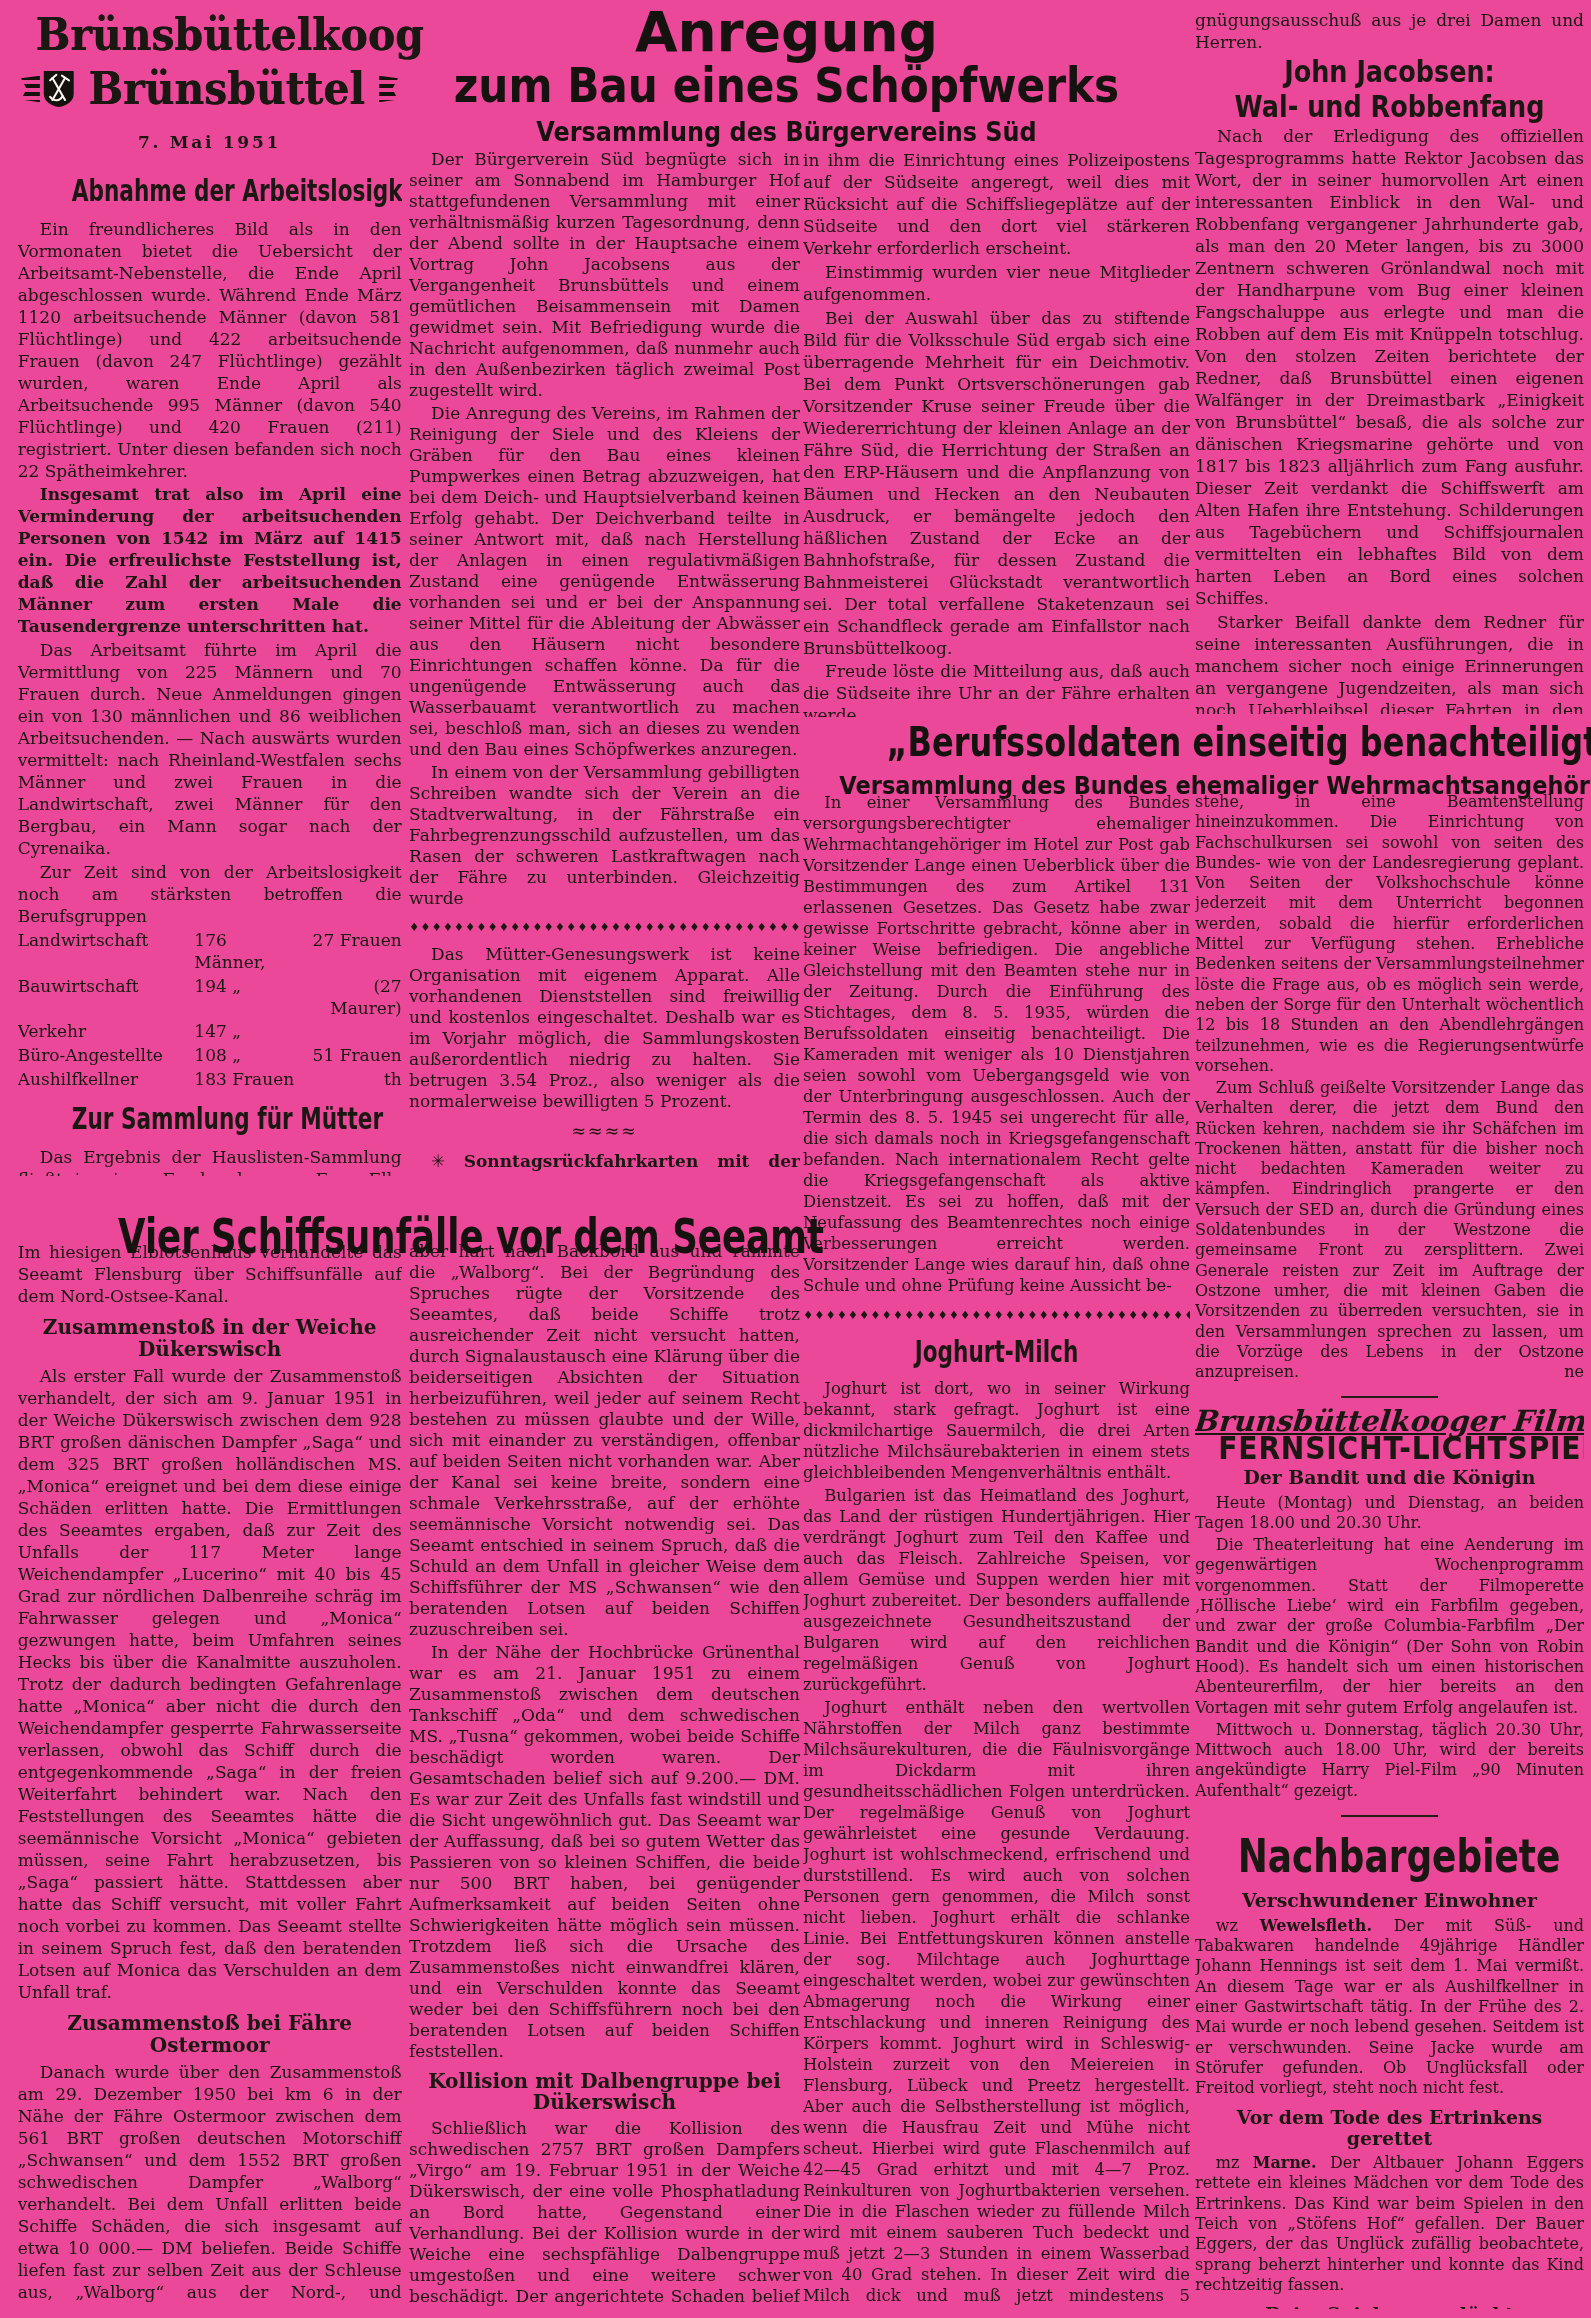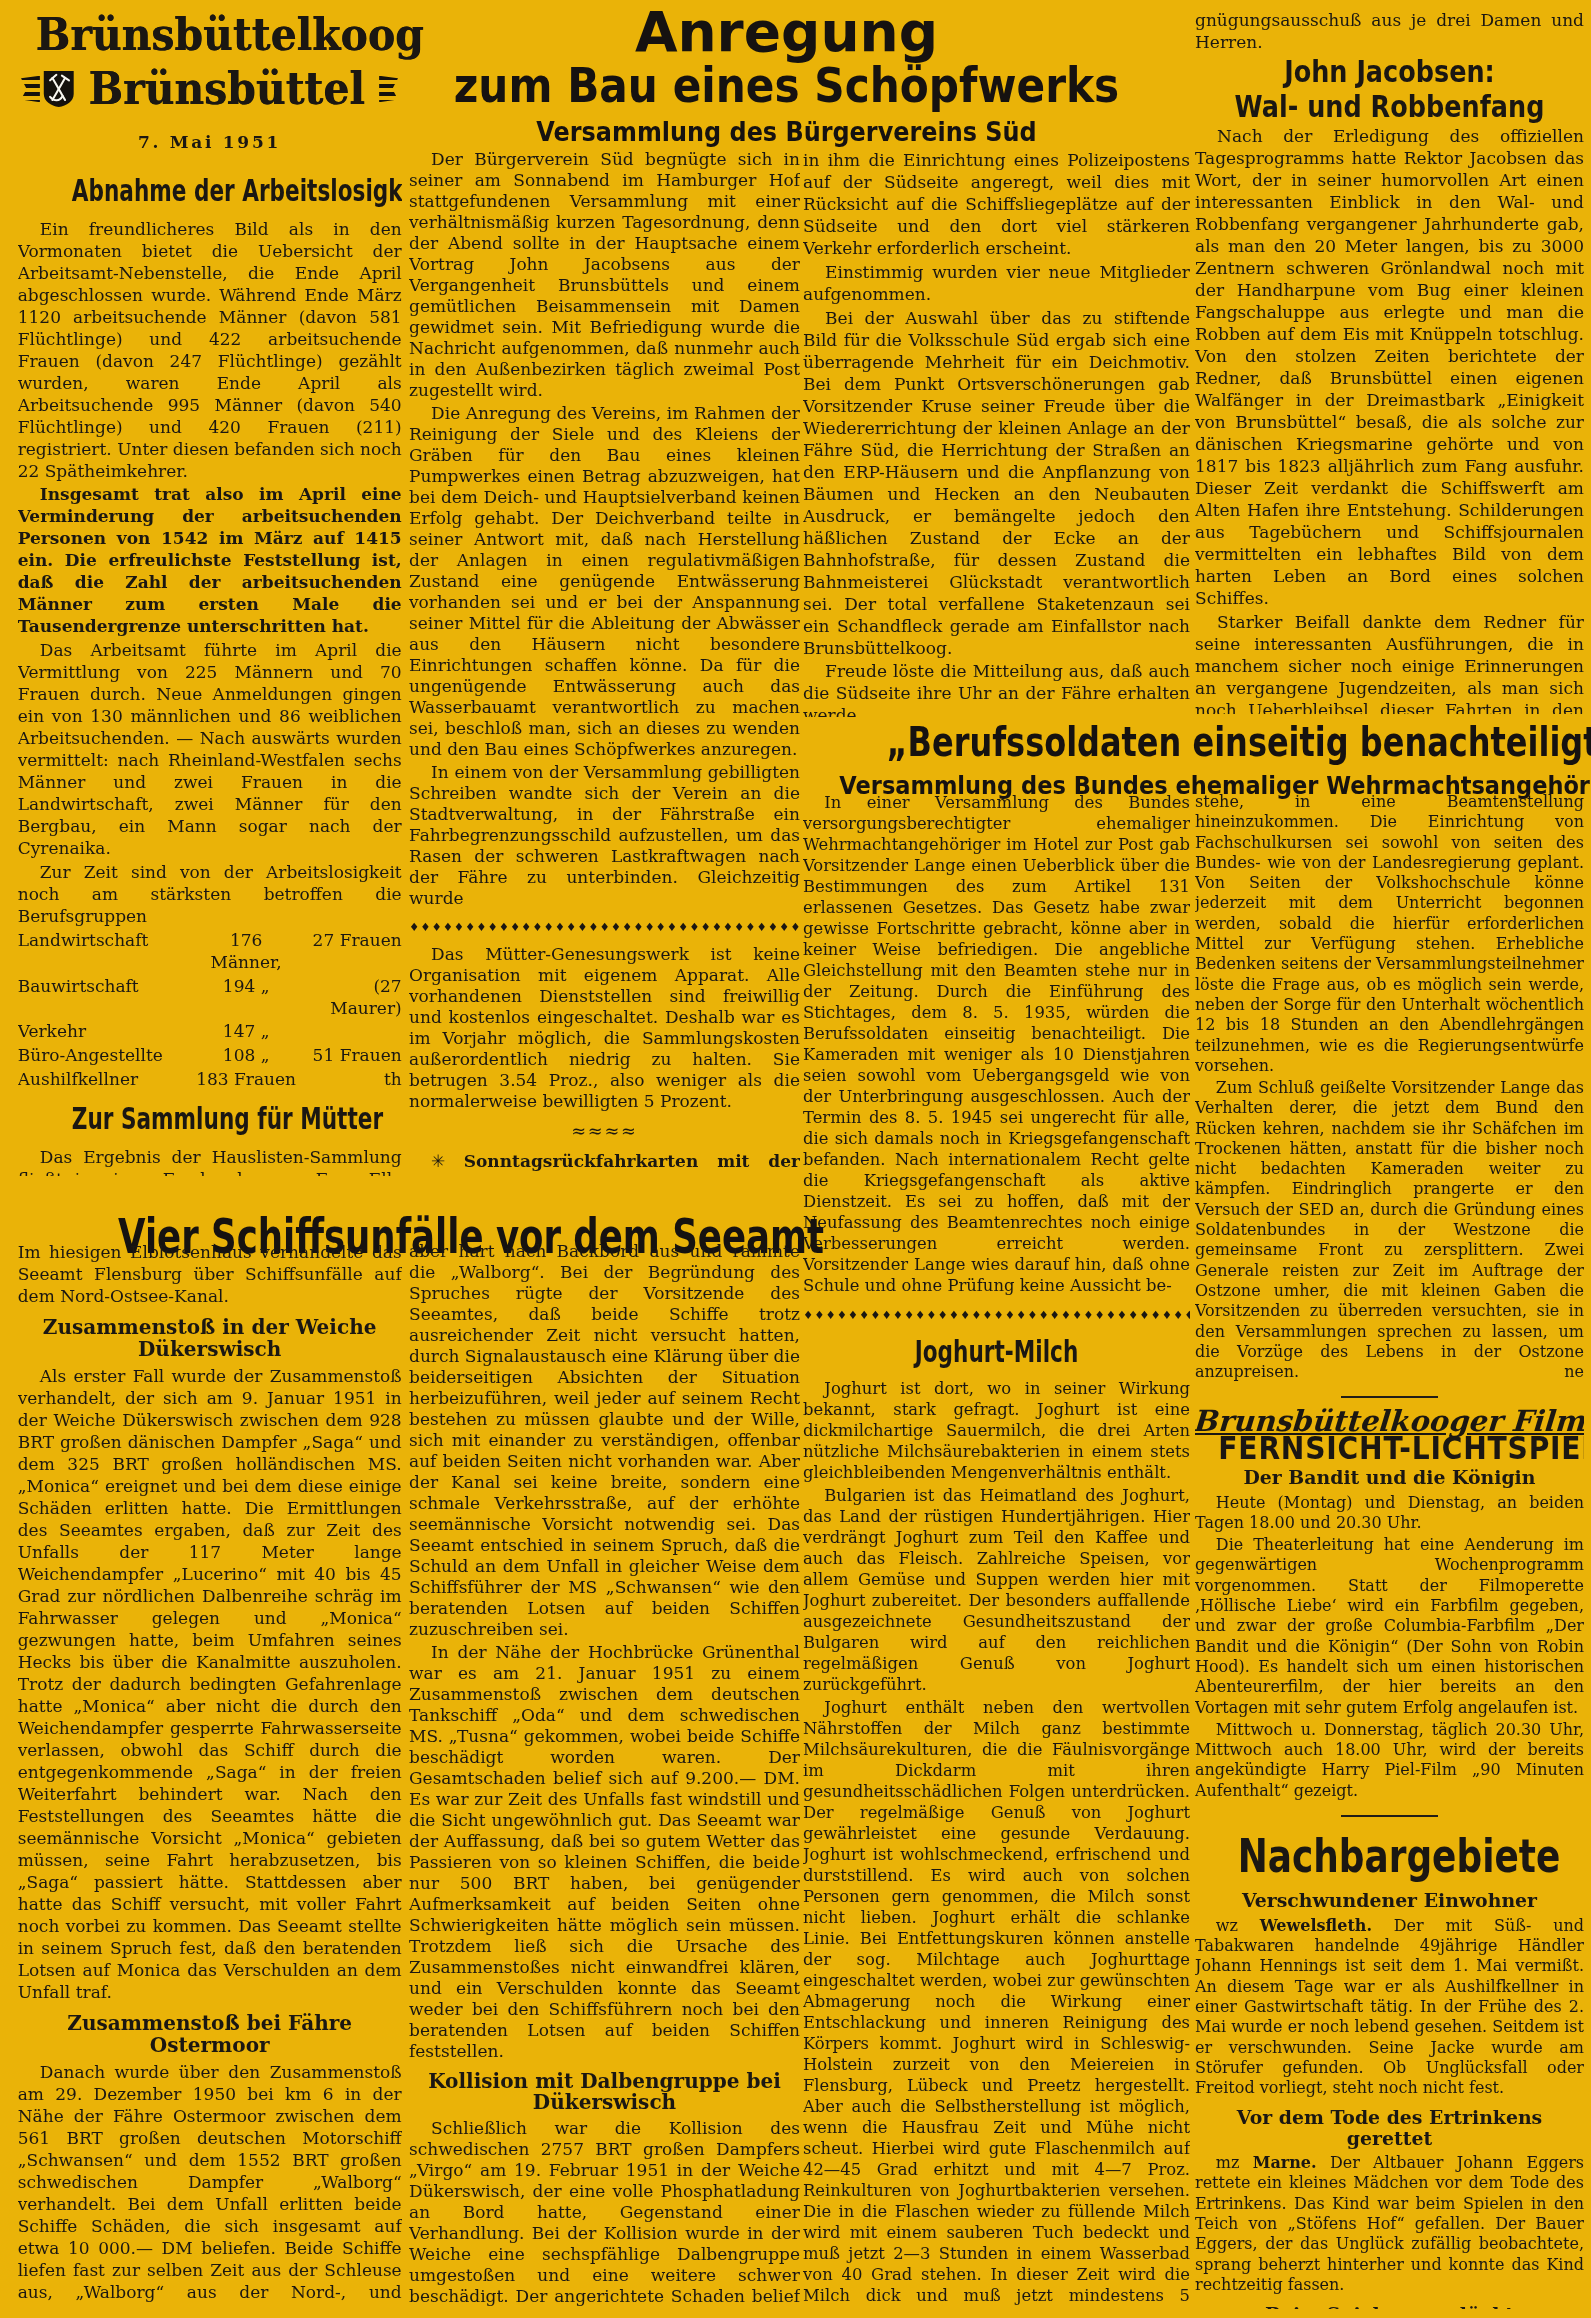--- a/index.html
+++ b/index.html
@@ -1,17 +1,17 @@
 <!DOCTYPE html>
 <html lang="de" style="font-size:14px"><head>
 <meta charset="utf-8">
 <title>Brünsbüttelkoog / Brünsbüttel — 7. Mai 1951</title>
 <style>
   html,body{margin:0;padding:0;background:#e8e6e0;}
-  #page{position:relative;width:1591px;height:2319px;background:#eab308;color:#1b1712;
+  #page{position:relative;width:1591px;height:2319px;background:#ec4899;color:#1b1712;
         font-family:"DejaVu Serif", serif;overflow:hidden;}
   .abs{position:absolute;}
   .flow{overflow:hidden;}
   
   .fs195{font-size:17px;line-height:22px;}
   .fs19 {font-size:17px;  line-height:21px;}
   .fs185{font-size:16.4px;line-height:21px;}
   .fs18 {font-size:16px;  line-height:20.3px;}
   .blk{margin:0 0 1.8px;text-align:justify;hyphens:auto;-webkit-hyphens:auto;}
   .t-p,.t-b,.t-plc{text-indent:1.3em;}
@@ -26,21 +26,21 @@
   .t-cine{font-size:32px;letter-spacing:0.9px;transform:scaleX(.88);margin:5.3px 0 1.8px;}
   .t-script{font-family:"DejaVu Serif", serif;font-style:italic;font-weight:bold;font-size:29px;
         text-align:center;text-indent:0;text-decoration:underline;transform:skewX(-6deg);
         white-space:nowrap;margin:12.4px 0 7px;}
   .t-dsep{white-space:nowrap;overflow:hidden;font-family:"DejaVu Sans",sans-serif;font-size:11.5px;
         letter-spacing:0.9px;line-height:16px;margin:10.6px 0 8.8px;text-align:left;text-indent:0;}
   .t-wsep{text-align:center;font-size:17.7px;letter-spacing:1.8px;margin:8.8px 0;text-indent:0;}
   .t-rule{border:0;border-bottom:2.7px solid #221d17;width:97px;margin:14px auto 10.6px;height:0;}
   .t-row{display:flex;text-indent:0;text-align:left;}
   .t-row .c-a{width:46%;}
-  .t-row .c-b{width:27%;text-align:center;}
+  .t-row .c-b{width:27%;}
   .t-row .c-c{width:27%;text-align:right;}
   .sig{float:right;padding-left:12.4px;}
   
   .bighead{font-family:"DejaVu Sans", sans-serif;font-weight:bold;text-align:center;color:#161210;}
   .bighead .l{display:block;white-space:nowrap;transform-origin:50% 50%;}
   #anregung-h .l1{font-size:55px;line-height:1.02;}
   #anregung-h .l2{font-size:48px;line-height:1.05;transform:scaleX(.88);}
   #anregung-h .sub{font-size:26px;margin-top:7px;transform:scaleX(.92);}
   #seeamt-h .l1{font-size:48px;transform:scaleX(.74);}
   #berufs-h .l1{font-size:41px;transform:scaleX(.78);}

